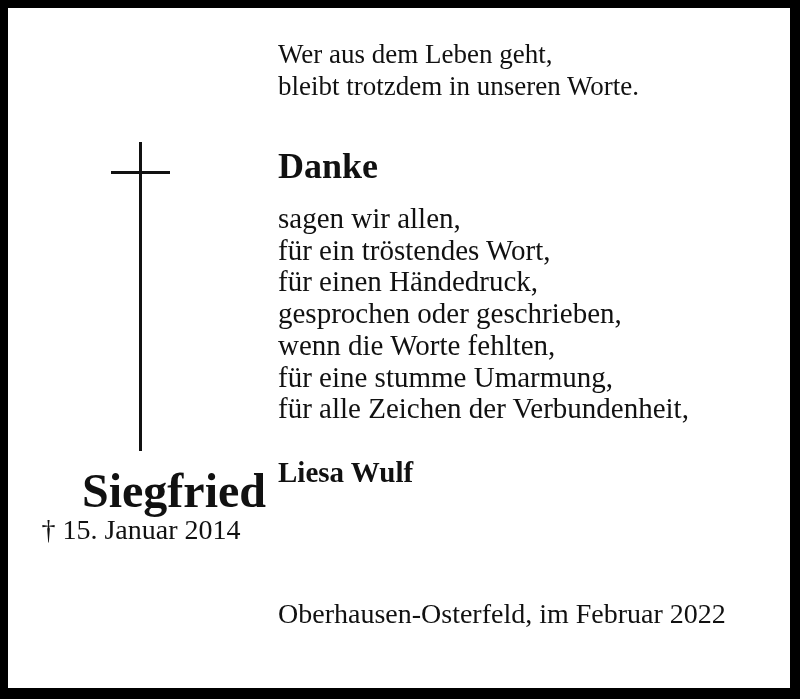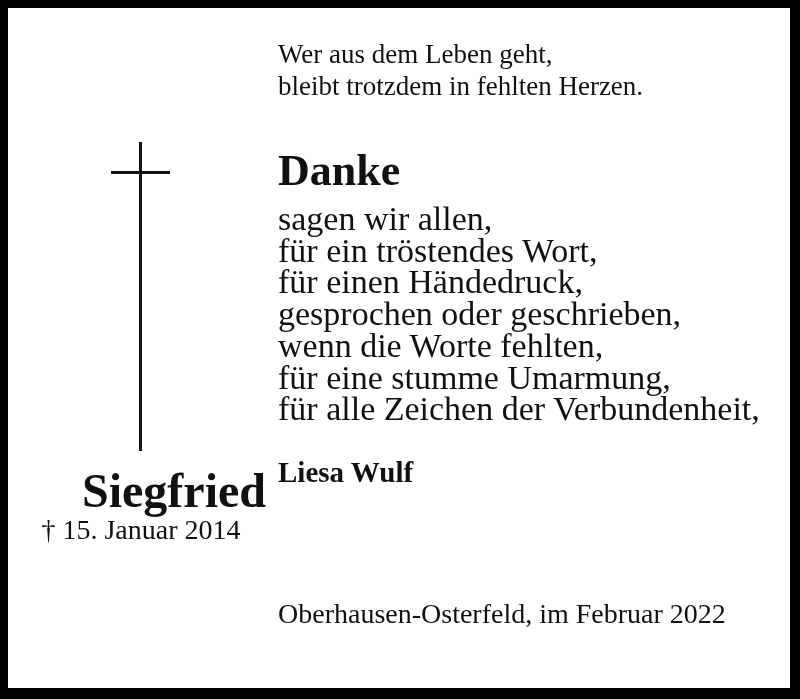--- a/index.html
+++ b/index.html
@@ -43,30 +43,30 @@
     left: 111px;
     top: 171px;
     width: 59px;
     height: 3px;
     background: #111111;
   }
   .danke {
     position: absolute;
     left: 278px;
     top: 145px;
-    font-size: 44px;
+    font-size: 36px;
     font-weight: bold;
     line-height: 1.2;
     white-space: nowrap;
   }
   .body-text {
     position: absolute;
     left: 278px;
     top: 203px;
-    font-size: 34px;
+    font-size: 29px;
     line-height: 31.7px;
     white-space: nowrap;
   }
   .name-block {
     position: absolute;
     left: 16px;
     top: 464px;
     width: 250px;
     text-align: center;
   }
@@ -102,21 +102,21 @@
   }
 </style>
 </head>
 <body>
 
 <div class="card">
   <div class="frame"></div>
 
   <div class="quote">
     <div>Wer aus dem Leben geht,</div>
-    <div>bleibt trotzdem in fehlten Herzen.</div>
+    <div>bleibt trotzdem in unseren Worte.</div>
   </div>
 
   <div class="cross">
     <div class="v"></div>
     <div class="h"></div>
   </div>
 
   <div class="danke">Danke</div>
 
   <div class="body-text">

